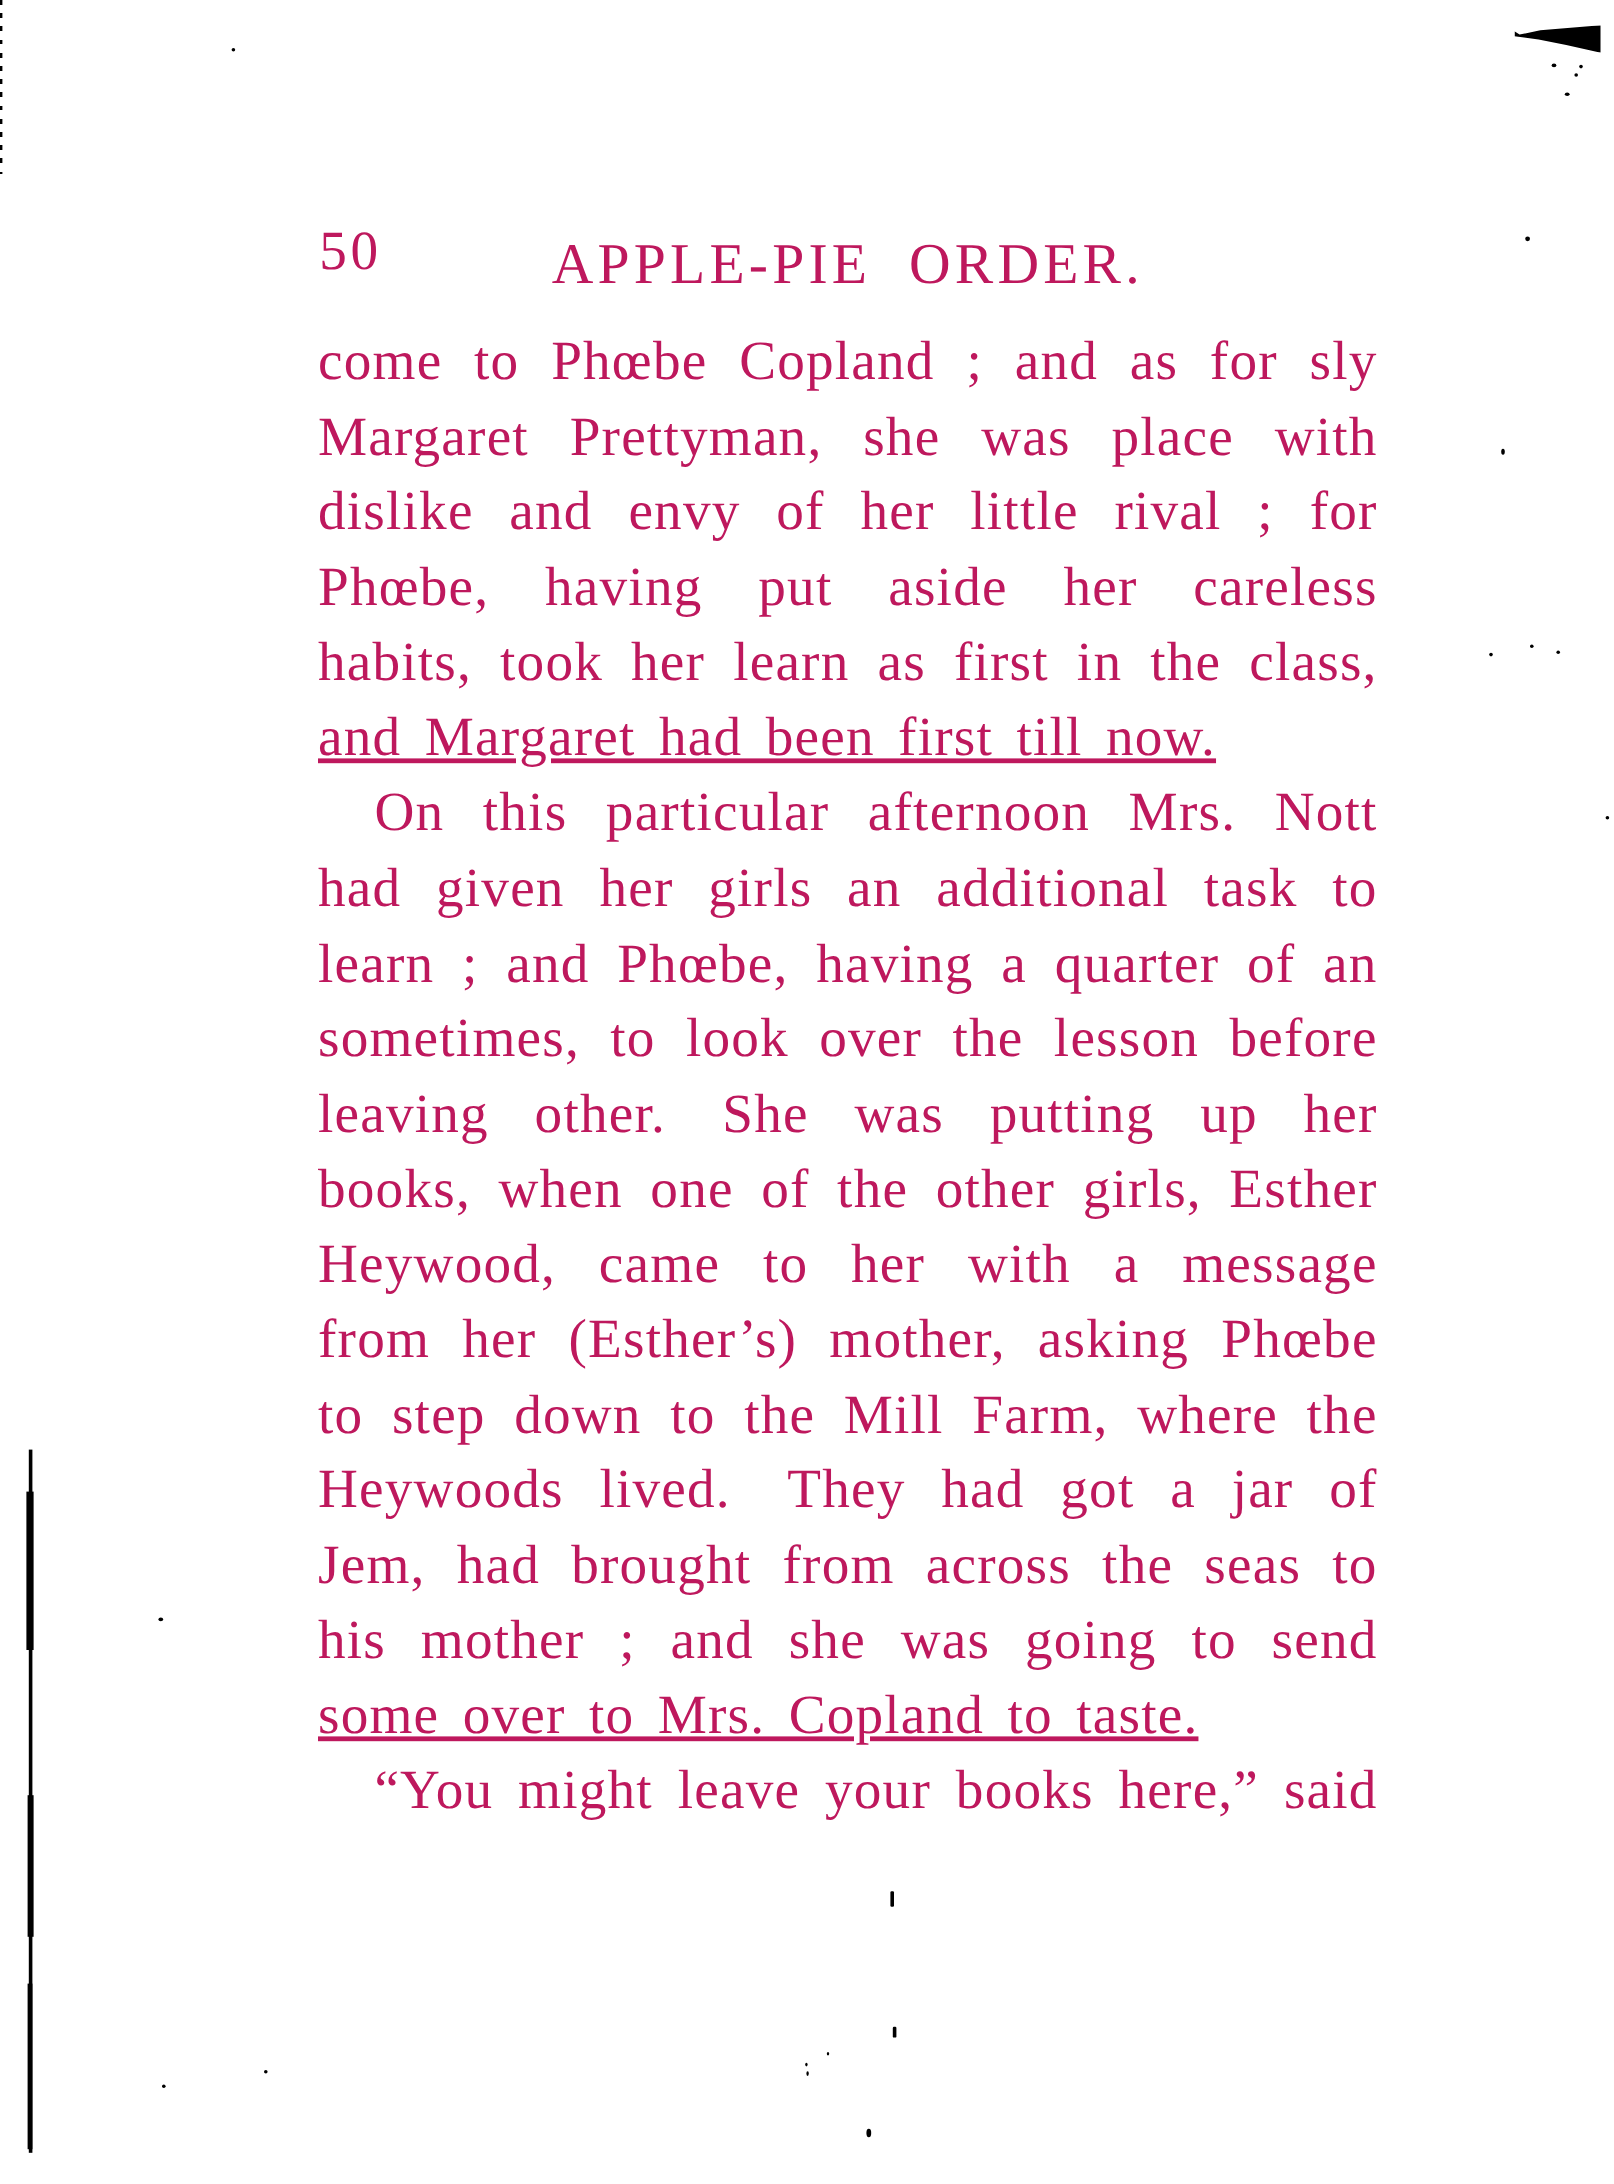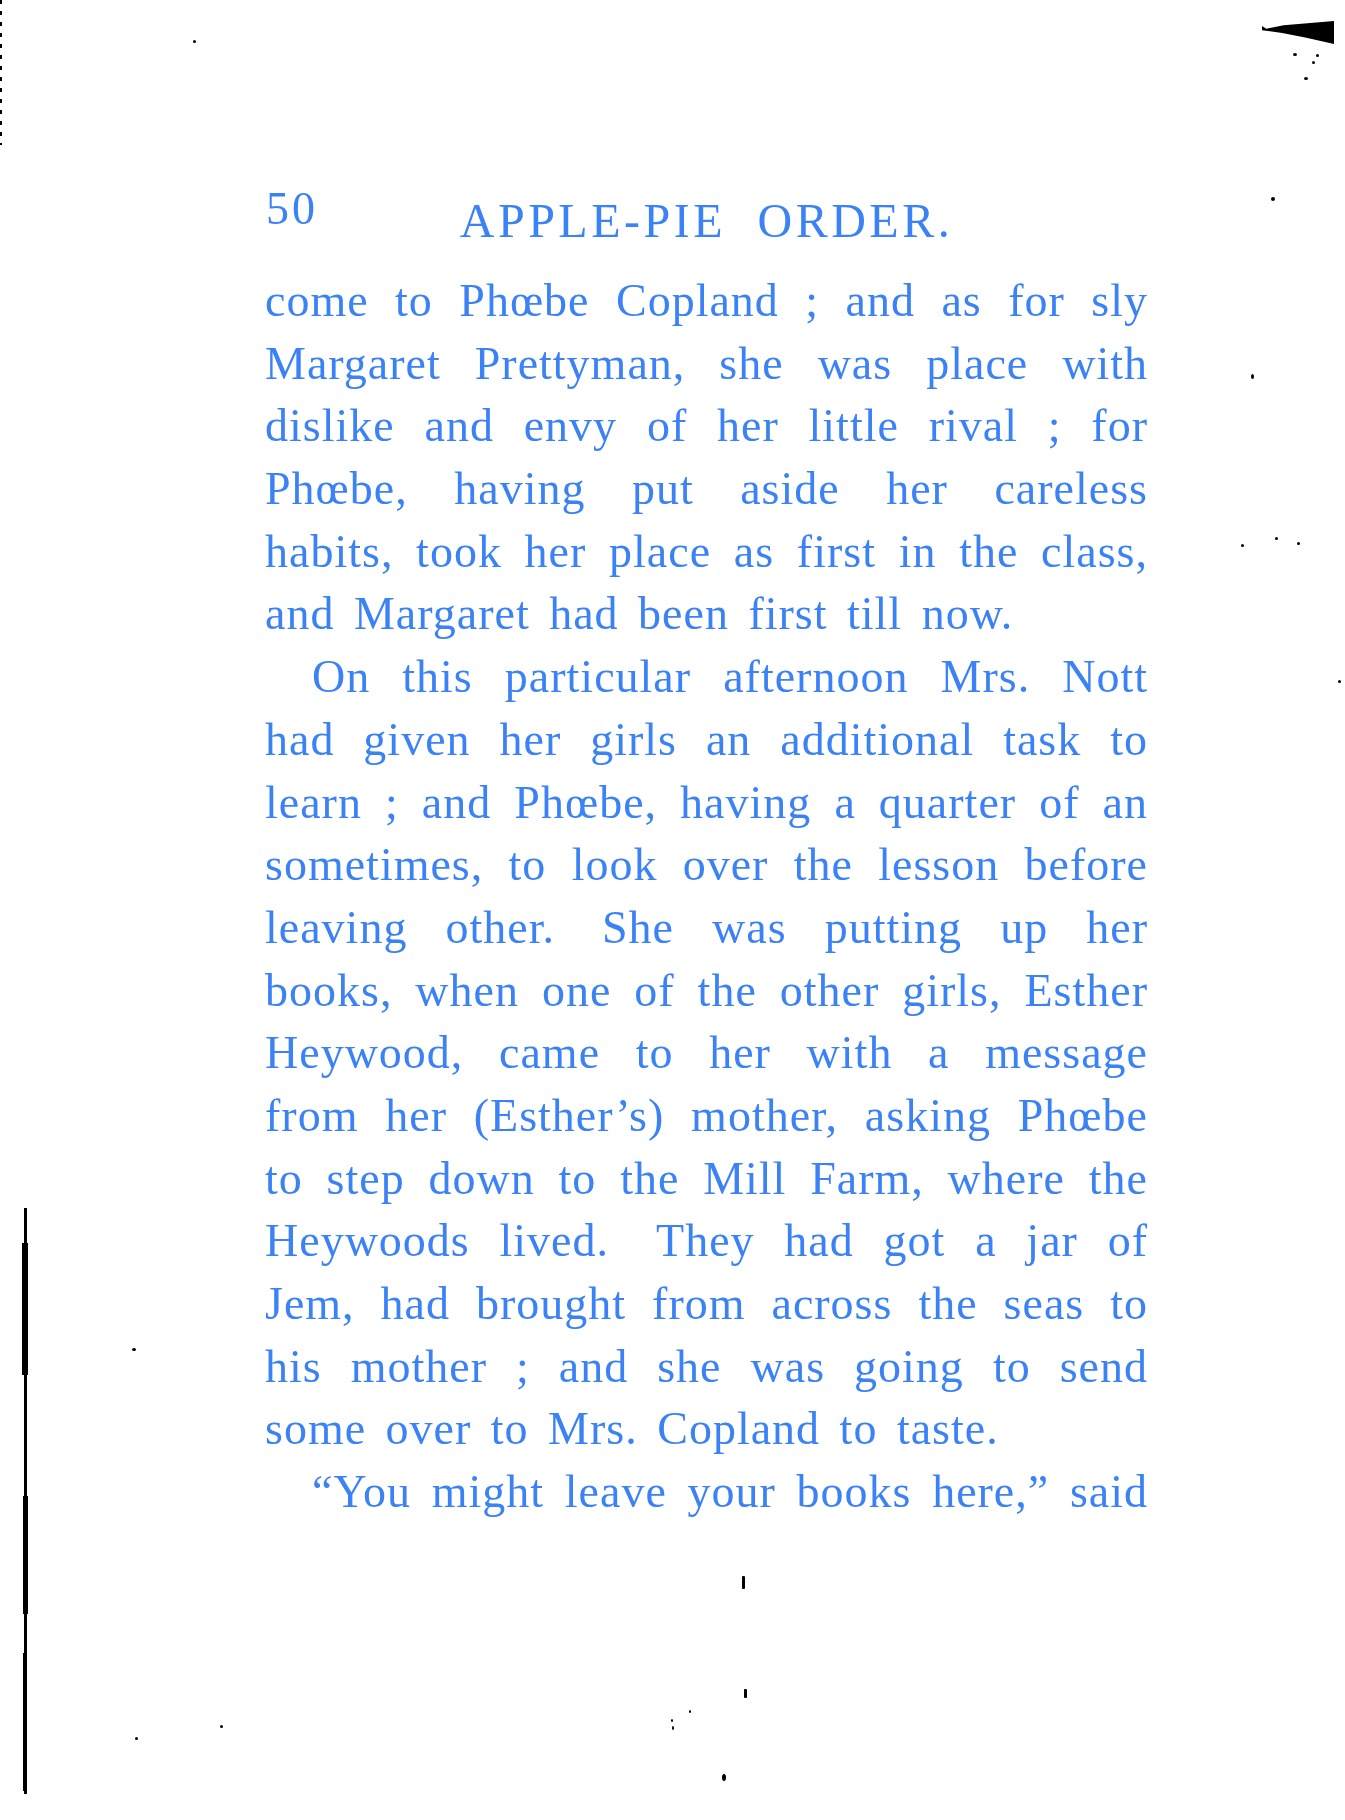--- a/index.html
+++ b/index.html
@@ -2,21 +2,21 @@
 <html><head>
 <meta charset="utf-8">
 <style>
   html,body{margin:0;padding:0;background:#e8e8e8;}
   .page{
     position:relative;
     width:1345px;height:1820px;
     background:#ffffff;
     overflow:hidden;
     font-family:"Liberation Serif","DejaVu Serif",serif;
-    color:#3b82f6;
+    color:#be185d;
   }
   
   .pagenum{
     position:absolute;left:266px;top:186px;
     font-size:46px;line-height:1;letter-spacing:3px;
   }
   .running-title{
     position:absolute;left:265px;top:197px;width:883px;
     text-align:center;
     font-size:48px;line-height:1;
@@ -26,21 +26,21 @@
   .textblock{
     position:absolute;left:265px;top:270px;width:883px;
     font-size:46px;letter-spacing:1px;
   }
   .line{
     height:62.7px;line-height:62.7px;
     text-align:justify;text-align-last:justify;
     white-space:normal;overflow:visible;
   }
   .line--indent{text-indent:47px;}
-  .line--end{text-align:center;text-align-last:left;word-spacing:7px;}
+  .line--end{text-align:center;text-align-last:left;word-spacing:7px;text-decoration:underline;}
   
   .artifact{position:absolute;background:#000;}
   .corner-wedge{
     left:1262px;top:21px;width:72px;height:23px;
     clip-path:polygon(0 22%,6% 34%,30% 18%,100% 0,100% 100%,60% 72%,28% 52%,0 40%);
   }
   .vline-main{left:24px;top:1208px;width:3px;height:586px;}
   .vline-blob1{left:22px;top:1243px;width:6px;height:132px;}
   .vline-blob2{left:23px;top:1496px;width:5px;height:118px;}
   .vline-blob3{left:23px;top:1653px;width:4px;height:138px;}
@@ -57,21 +57,21 @@
 <div class="page">
 
   <div class="pagenum">50</div>
   <div class="running-title">APPLE-PIE ORDER.</div>
 
   <div class="textblock">
     <div class="line">come to Phœbe Copland ; and as for sly</div>
     <div class="line">Margaret Prettyman, she was place with</div>
     <div class="line">dislike and envy of her little rival ; for</div>
     <div class="line">Phœbe, having put aside her careless</div>
-    <div class="line">habits, took her place as first in the class,</div>
+    <div class="line">habits, took her learn as first in the class,</div>
     <div class="line line--end">and Margaret had been first till now.</div>
     <div class="line line--indent">On this particular afternoon Mrs. Nott</div>
     <div class="line">had given her girls an additional task to</div>
     <div class="line">learn ; and Phœbe, having a quarter of an</div>
     <div class="line">sometimes, to look over the lesson before</div>
     <div class="line">leaving other. She was putting up her</div>
     <div class="line">books, when one of the other girls, Esther</div>
     <div class="line">Heywood, came to her with a message</div>
     <div class="line">from her (Esther’s) mother, asking Phœbe</div>
     <div class="line">to step down to the Mill Farm, where the</div>

